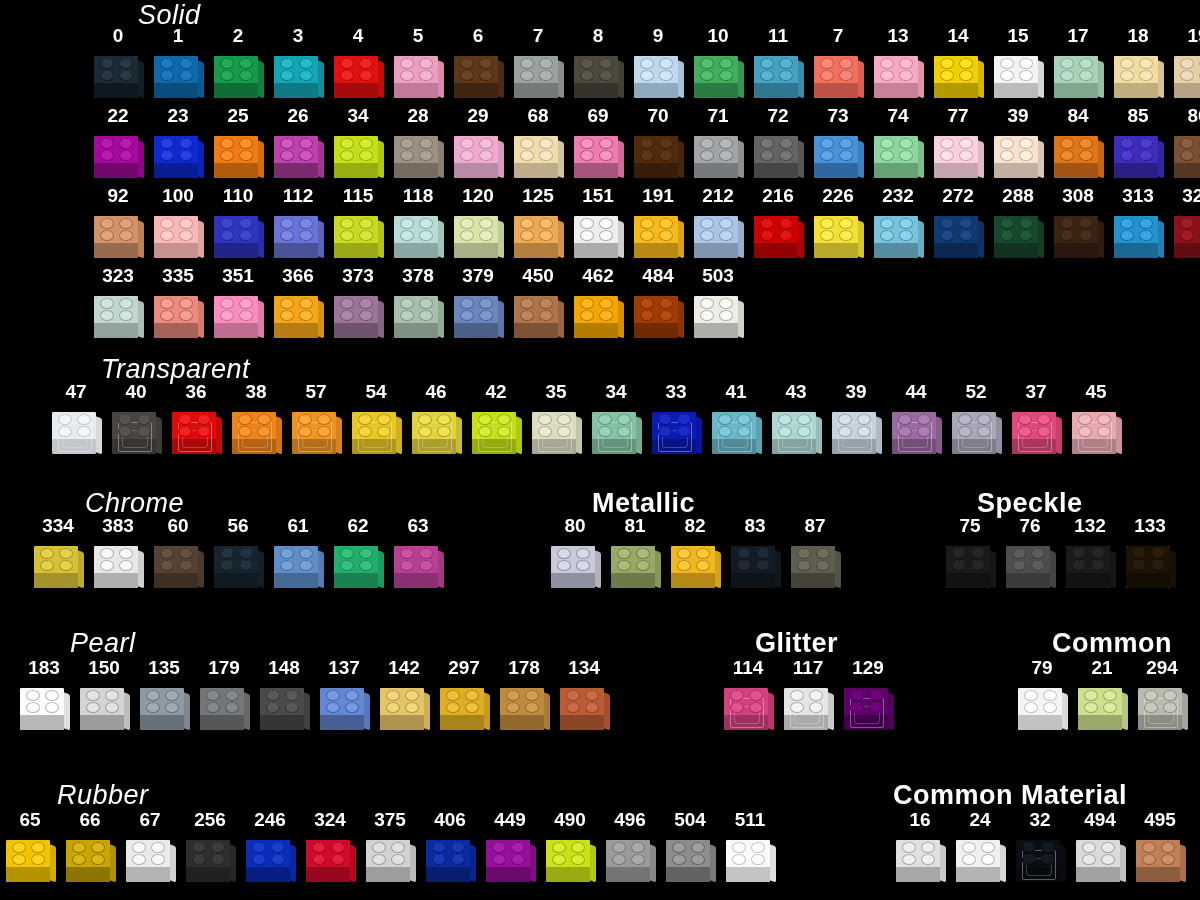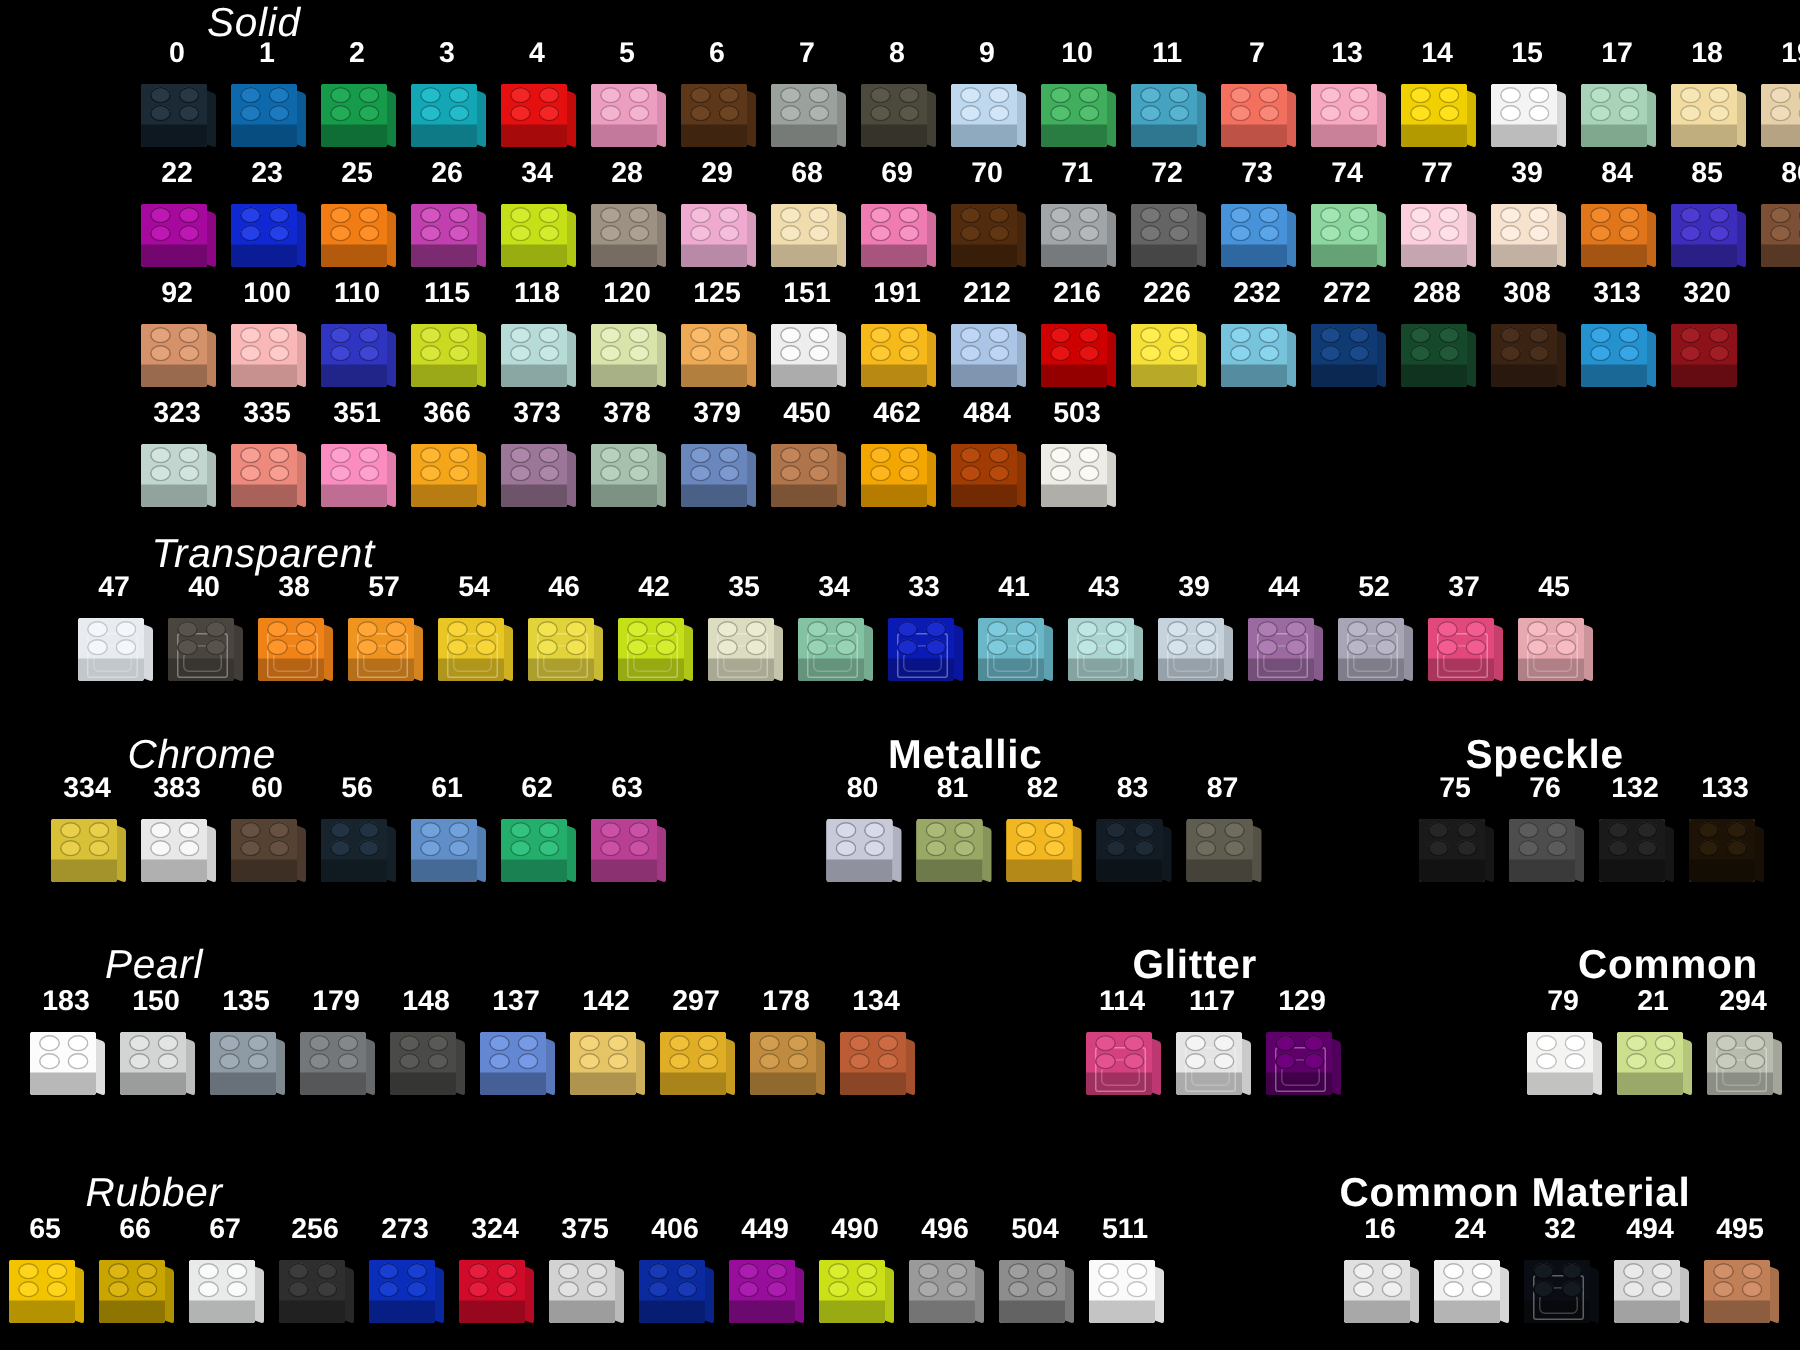--- a/index.html
+++ b/index.html
@@ -705,20 +705,35 @@
           <div class="top" style="background: rgb(47, 53, 192);"></div>
           <div class="studs">
             <div class="stud" style="background: rgb(63, 70, 213); box-shadow: rgb(33, 37, 137) 0px 0px 0px 1px inset, rgba(255, 255, 255, 0.25) 0px 1px 0px inset;"></div>
             <div class="stud" style="background: rgb(63, 70, 213); box-shadow: rgb(33, 37, 137) 0px 0px 0px 1px inset, rgba(255, 255, 255, 0.25) 0px 1px 0px inset;"></div>
             <div class="stud" style="background: rgb(63, 70, 213); box-shadow: rgb(33, 37, 137) 0px 0px 0px 1px inset, rgba(255, 255, 255, 0.25) 0px 1px 0px inset;"></div>
             <div class="stud" style="background: rgb(63, 70, 213); box-shadow: rgb(33, 37, 137) 0px 0px 0px 1px inset, rgba(255, 255, 255, 0.25) 0px 1px 0px inset;"></div>
           </div>
         </div>
       </div>
       <div class="cell">
+        <div class="cid">112</div>
+        <div class="brick solid">
+          <div class="side" style="background: rgb(89, 100, 189);"></div>
+          <div class="body" style="background: rgb(104, 116, 216); box-shadow: rgb(128, 139, 237) 0px 0px 0px 1px inset;"></div>
+          <div class="front" style="background: rgb(74, 83, 154);"></div>
+          <div class="top" style="background: rgb(104, 116, 216);"></div>
+          <div class="studs">
+            <div class="stud" style="background: rgb(124, 135, 232); box-shadow: rgb(74, 83, 154) 0px 0px 0px 1px inset, rgba(255, 255, 255, 0.25) 0px 1px 0px inset;"></div>
+            <div class="stud" style="background: rgb(124, 135, 232); box-shadow: rgb(74, 83, 154) 0px 0px 0px 1px inset, rgba(255, 255, 255, 0.25) 0px 1px 0px inset;"></div>
+            <div class="stud" style="background: rgb(124, 135, 232); box-shadow: rgb(74, 83, 154) 0px 0px 0px 1px inset, rgba(255, 255, 255, 0.25) 0px 1px 0px inset;"></div>
+            <div class="stud" style="background: rgb(124, 135, 232); box-shadow: rgb(74, 83, 154) 0px 0px 0px 1px inset, rgba(255, 255, 255, 0.25) 0px 1px 0px inset;"></div>
+          </div>
+        </div>
+      </div>
+      <div class="cell">
         <div class="cid">115</div>
         <div class="brick solid">
           <div class="side" style="background: rgb(180, 194, 29);"></div>
           <div class="body" style="background: rgb(202, 218, 32); box-shadow: rgb(220, 235, 61) 0px 0px 0px 1px inset;"></div>
           <div class="front" style="background: rgb(155, 168, 24);"></div>
           <div class="top" style="background: rgb(202, 218, 32);"></div>
           <div class="studs">
             <div class="stud" style="background: rgb(216, 231, 57); box-shadow: rgb(155, 168, 24) 0px 0px 0px 1px inset, rgba(255, 255, 255, 0.25) 0px 1px 0px inset;"></div>
             <div class="stud" style="background: rgb(216, 231, 57); box-shadow: rgb(155, 168, 24) 0px 0px 0px 1px inset, rgba(255, 255, 255, 0.25) 0px 1px 0px inset;"></div>
             <div class="stud" style="background: rgb(216, 231, 57); box-shadow: rgb(155, 168, 24) 0px 0px 0px 1px inset, rgba(255, 255, 255, 0.25) 0px 1px 0px inset;"></div>
@@ -1133,20 +1148,37 @@
           <div class="inner2"></div>
           <div class="studs">
             <div class="stud" style="background: rgb(88, 83, 76); box-shadow: rgb(56, 52, 48) 0px 0px 0px 1px inset, rgba(255, 255, 255, 0.25) 0px 1px 0px inset;"></div>
             <div class="stud" style="background: rgb(88, 83, 76); box-shadow: rgb(56, 52, 48) 0px 0px 0px 1px inset, rgba(255, 255, 255, 0.25) 0px 1px 0px inset;"></div>
             <div class="stud" style="background: rgb(88, 83, 76); box-shadow: rgb(56, 52, 48) 0px 0px 0px 1px inset, rgba(255, 255, 255, 0.25) 0px 1px 0px inset;"></div>
             <div class="stud" style="background: rgb(88, 83, 76); box-shadow: rgb(56, 52, 48) 0px 0px 0px 1px inset, rgba(255, 255, 255, 0.25) 0px 1px 0px inset;"></div>
           </div>
         </div>
       </div>
       <div class="cell">
+        <div class="cid">36</div>
+        <div class="brick trans">
+          <div class="side" style="background: rgb(198, 9, 9);"></div>
+          <div class="body" style="background: rgb(224, 10, 10); box-shadow: rgb(255, 32, 32) 0px 0px 0px 1px inset;"></div>
+          <div class="front" style="background: rgb(171, 8, 8);"></div>
+          <div class="top" style="background: rgb(224, 10, 10);"></div>
+          <div class="inner"></div>
+          <div class="inner2"></div>
+          <div class="studs">
+            <div class="stud" style="background: rgb(245, 32, 32); box-shadow: rgb(171, 8, 8) 0px 0px 0px 1px inset, rgba(255, 255, 255, 0.25) 0px 1px 0px inset;"></div>
+            <div class="stud" style="background: rgb(245, 32, 32); box-shadow: rgb(171, 8, 8) 0px 0px 0px 1px inset, rgba(255, 255, 255, 0.25) 0px 1px 0px inset;"></div>
+            <div class="stud" style="background: rgb(245, 32, 32); box-shadow: rgb(171, 8, 8) 0px 0px 0px 1px inset, rgba(255, 255, 255, 0.25) 0px 1px 0px inset;"></div>
+            <div class="stud" style="background: rgb(245, 32, 32); box-shadow: rgb(171, 8, 8) 0px 0px 0px 1px inset, rgba(255, 255, 255, 0.25) 0px 1px 0px inset;"></div>
+          </div>
+        </div>
+      </div>
+      <div class="cell">
         <div class="cid">38</div>
         <div class="brick trans">
           <div class="side" style="background: rgb(214, 117, 22);"></div>
           <div class="body" style="background: rgb(240, 131, 24); box-shadow: rgb(255, 154, 48) 0px 0px 0px 1px inset;"></div>
           <div class="front" style="background: rgb(182, 99, 19);"></div>
           <div class="top" style="background: rgb(240, 131, 24);"></div>
           <div class="inner"></div>
           <div class="inner2"></div>
           <div class="studs">
             <div class="stud" style="background: rgb(255, 150, 44); box-shadow: rgb(182, 99, 19) 0px 0px 0px 1px inset, rgba(255, 255, 255, 0.25) 0px 1px 0px inset;"></div>
@@ -1957,21 +1989,21 @@
           <div class="top" style="background: rgb(46, 46, 46);"></div>
           <div class="studs">
             <div class="stud" style="background: rgb(60, 60, 60); box-shadow: rgb(33, 33, 33) 0px 0px 0px 1px inset, rgba(255, 255, 255, 0.25) 0px 1px 0px inset;"></div>
             <div class="stud" style="background: rgb(60, 60, 60); box-shadow: rgb(33, 33, 33) 0px 0px 0px 1px inset, rgba(255, 255, 255, 0.25) 0px 1px 0px inset;"></div>
             <div class="stud" style="background: rgb(60, 60, 60); box-shadow: rgb(33, 33, 33) 0px 0px 0px 1px inset, rgba(255, 255, 255, 0.25) 0px 1px 0px inset;"></div>
             <div class="stud" style="background: rgb(60, 60, 60); box-shadow: rgb(33, 33, 33) 0px 0px 0px 1px inset, rgba(255, 255, 255, 0.25) 0px 1px 0px inset;"></div>
           </div>
         </div>
       </div>
       <div class="cell">
-        <div class="cid">273</div>
+        <div class="cid">246</div>
         <div class="brick rubber">
           <div class="side" style="background: rgb(9, 39, 159);"></div>
           <div class="body" style="background: rgb(10, 45, 188); box-shadow: rgb(28, 68, 216) 0px 0px 0px 1px inset;"></div>
           <div class="front" style="background: rgb(7, 31, 133);"></div>
           <div class="top" style="background: rgb(10, 45, 188);"></div>
           <div class="studs">
             <div class="stud" style="background: rgb(24, 63, 210); box-shadow: rgb(7, 31, 133) 0px 0px 0px 1px inset, rgba(255, 255, 255, 0.25) 0px 1px 0px inset;"></div>
             <div class="stud" style="background: rgb(24, 63, 210); box-shadow: rgb(7, 31, 133) 0px 0px 0px 1px inset, rgba(255, 255, 255, 0.25) 0px 1px 0px inset;"></div>
             <div class="stud" style="background: rgb(24, 63, 210); box-shadow: rgb(7, 31, 133) 0px 0px 0px 1px inset, rgba(255, 255, 255, 0.25) 0px 1px 0px inset;"></div>
             <div class="stud" style="background: rgb(24, 63, 210); box-shadow: rgb(7, 31, 133) 0px 0px 0px 1px inset, rgba(255, 255, 255, 0.25) 0px 1px 0px inset;"></div>

